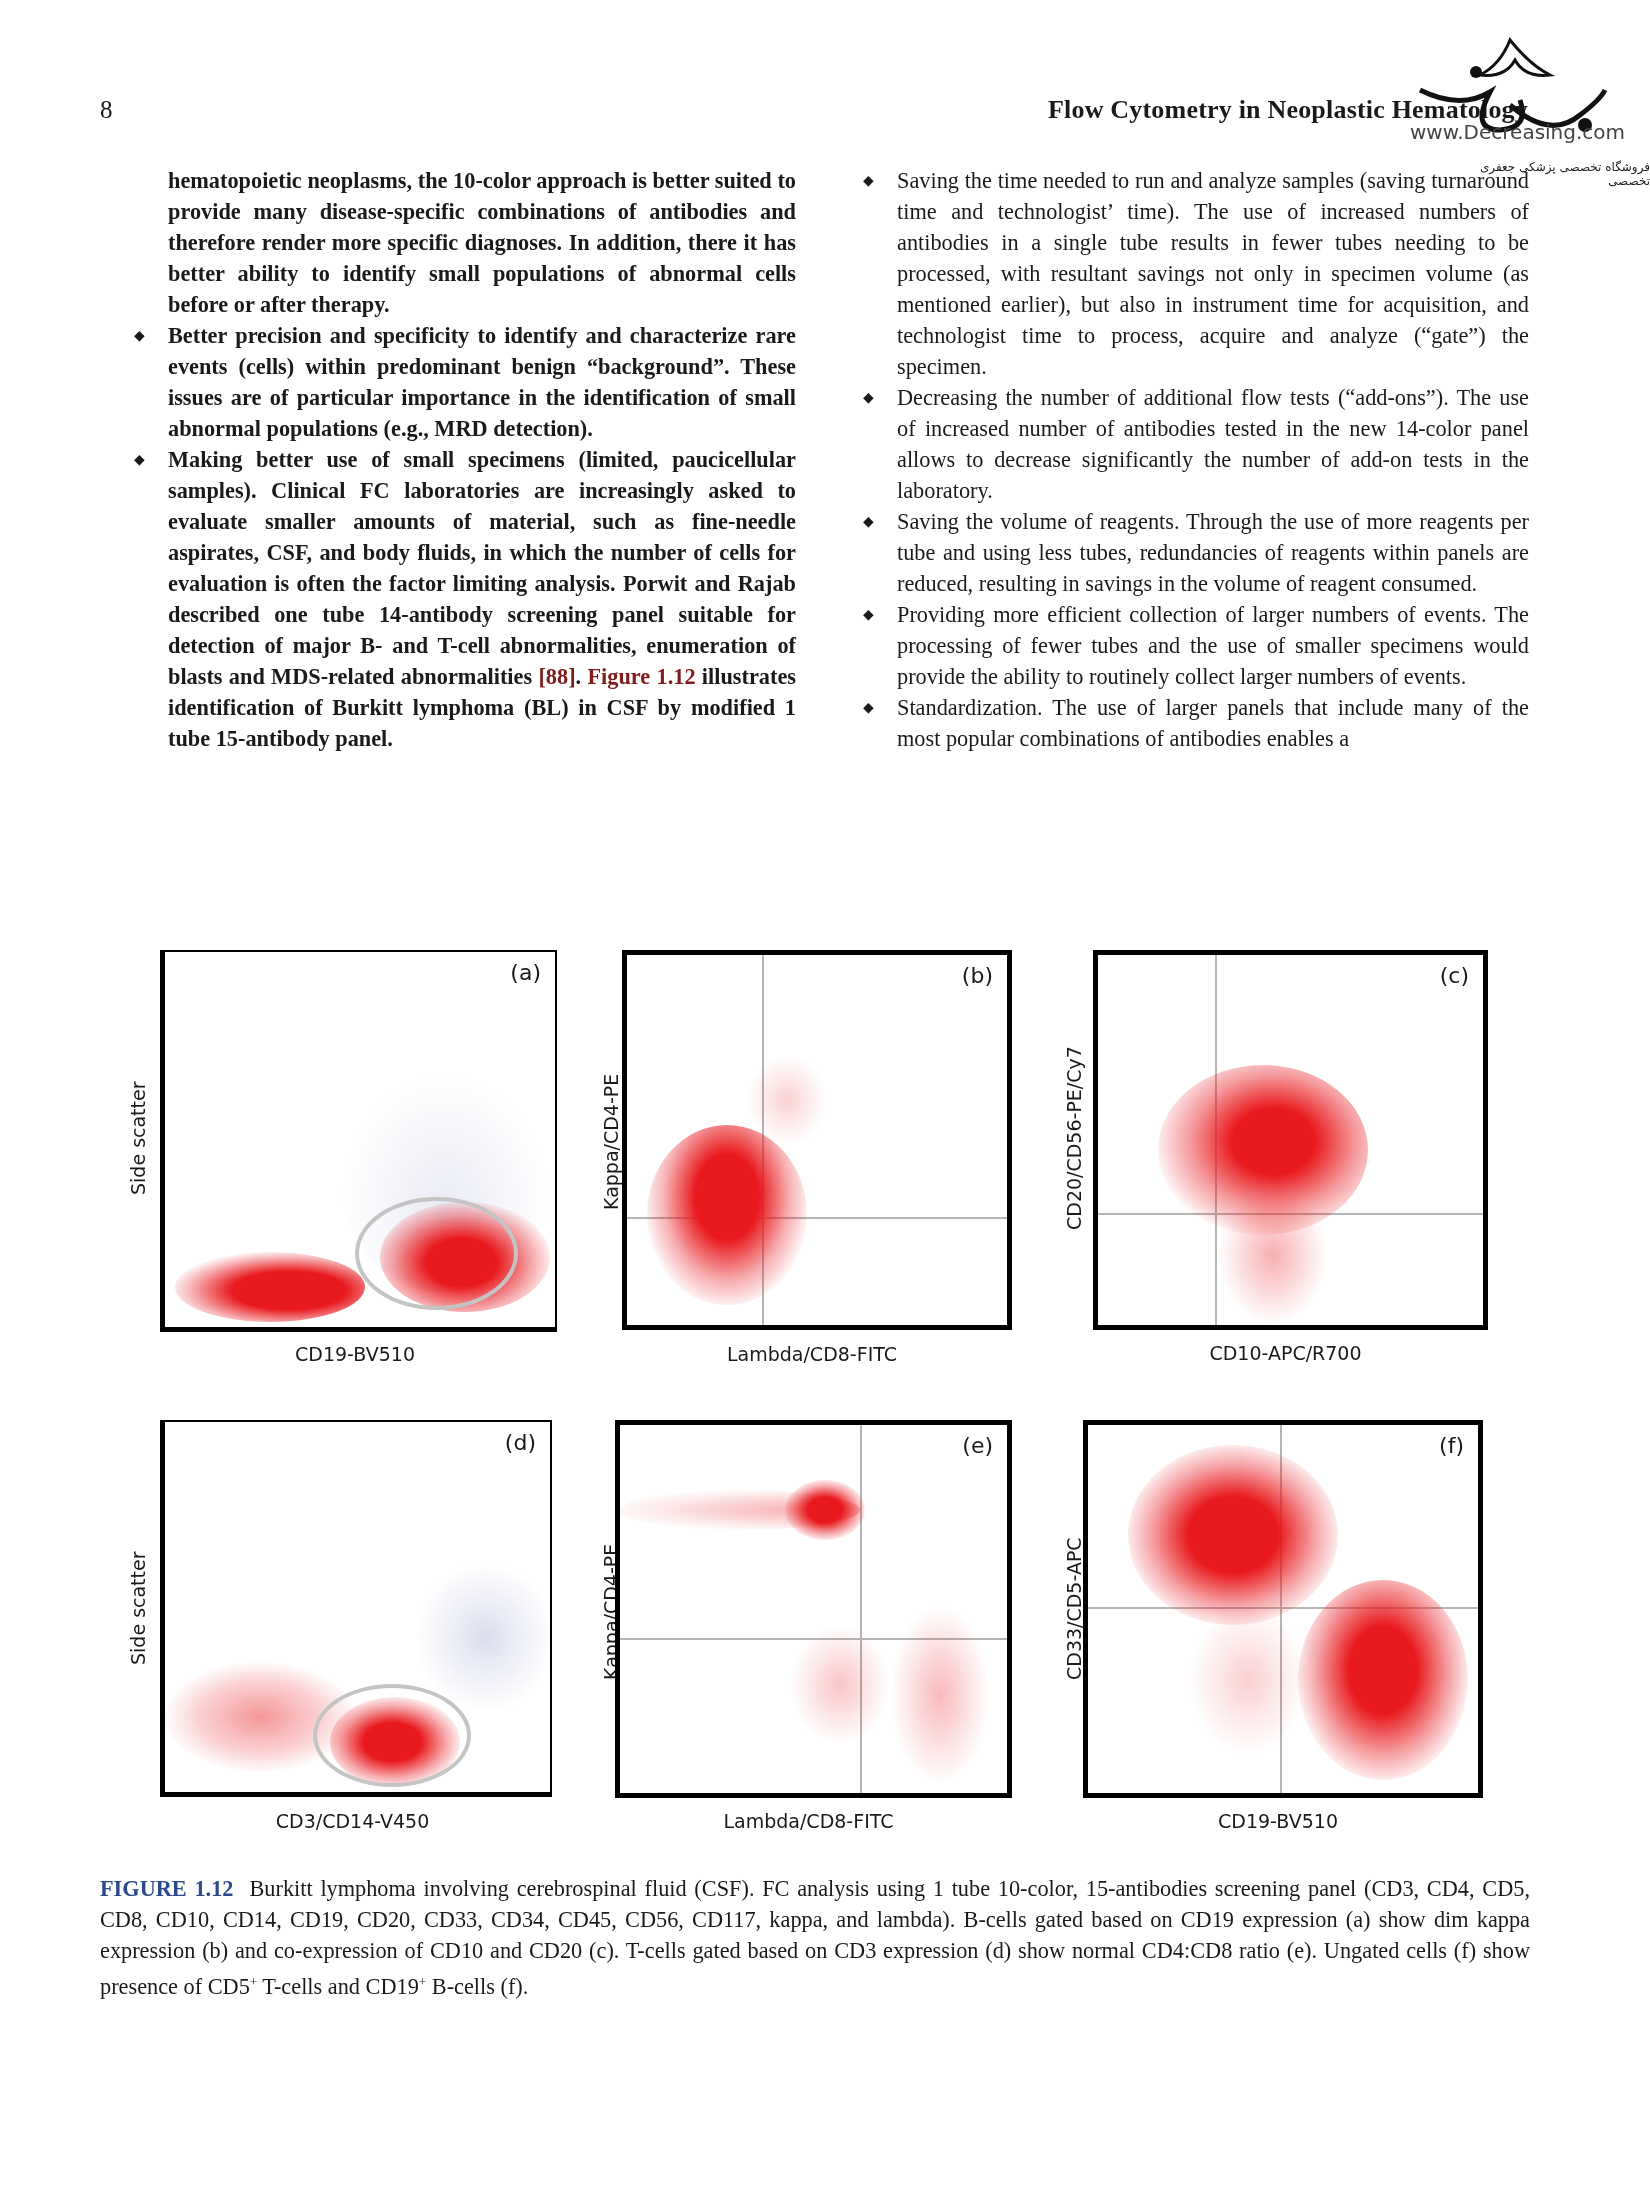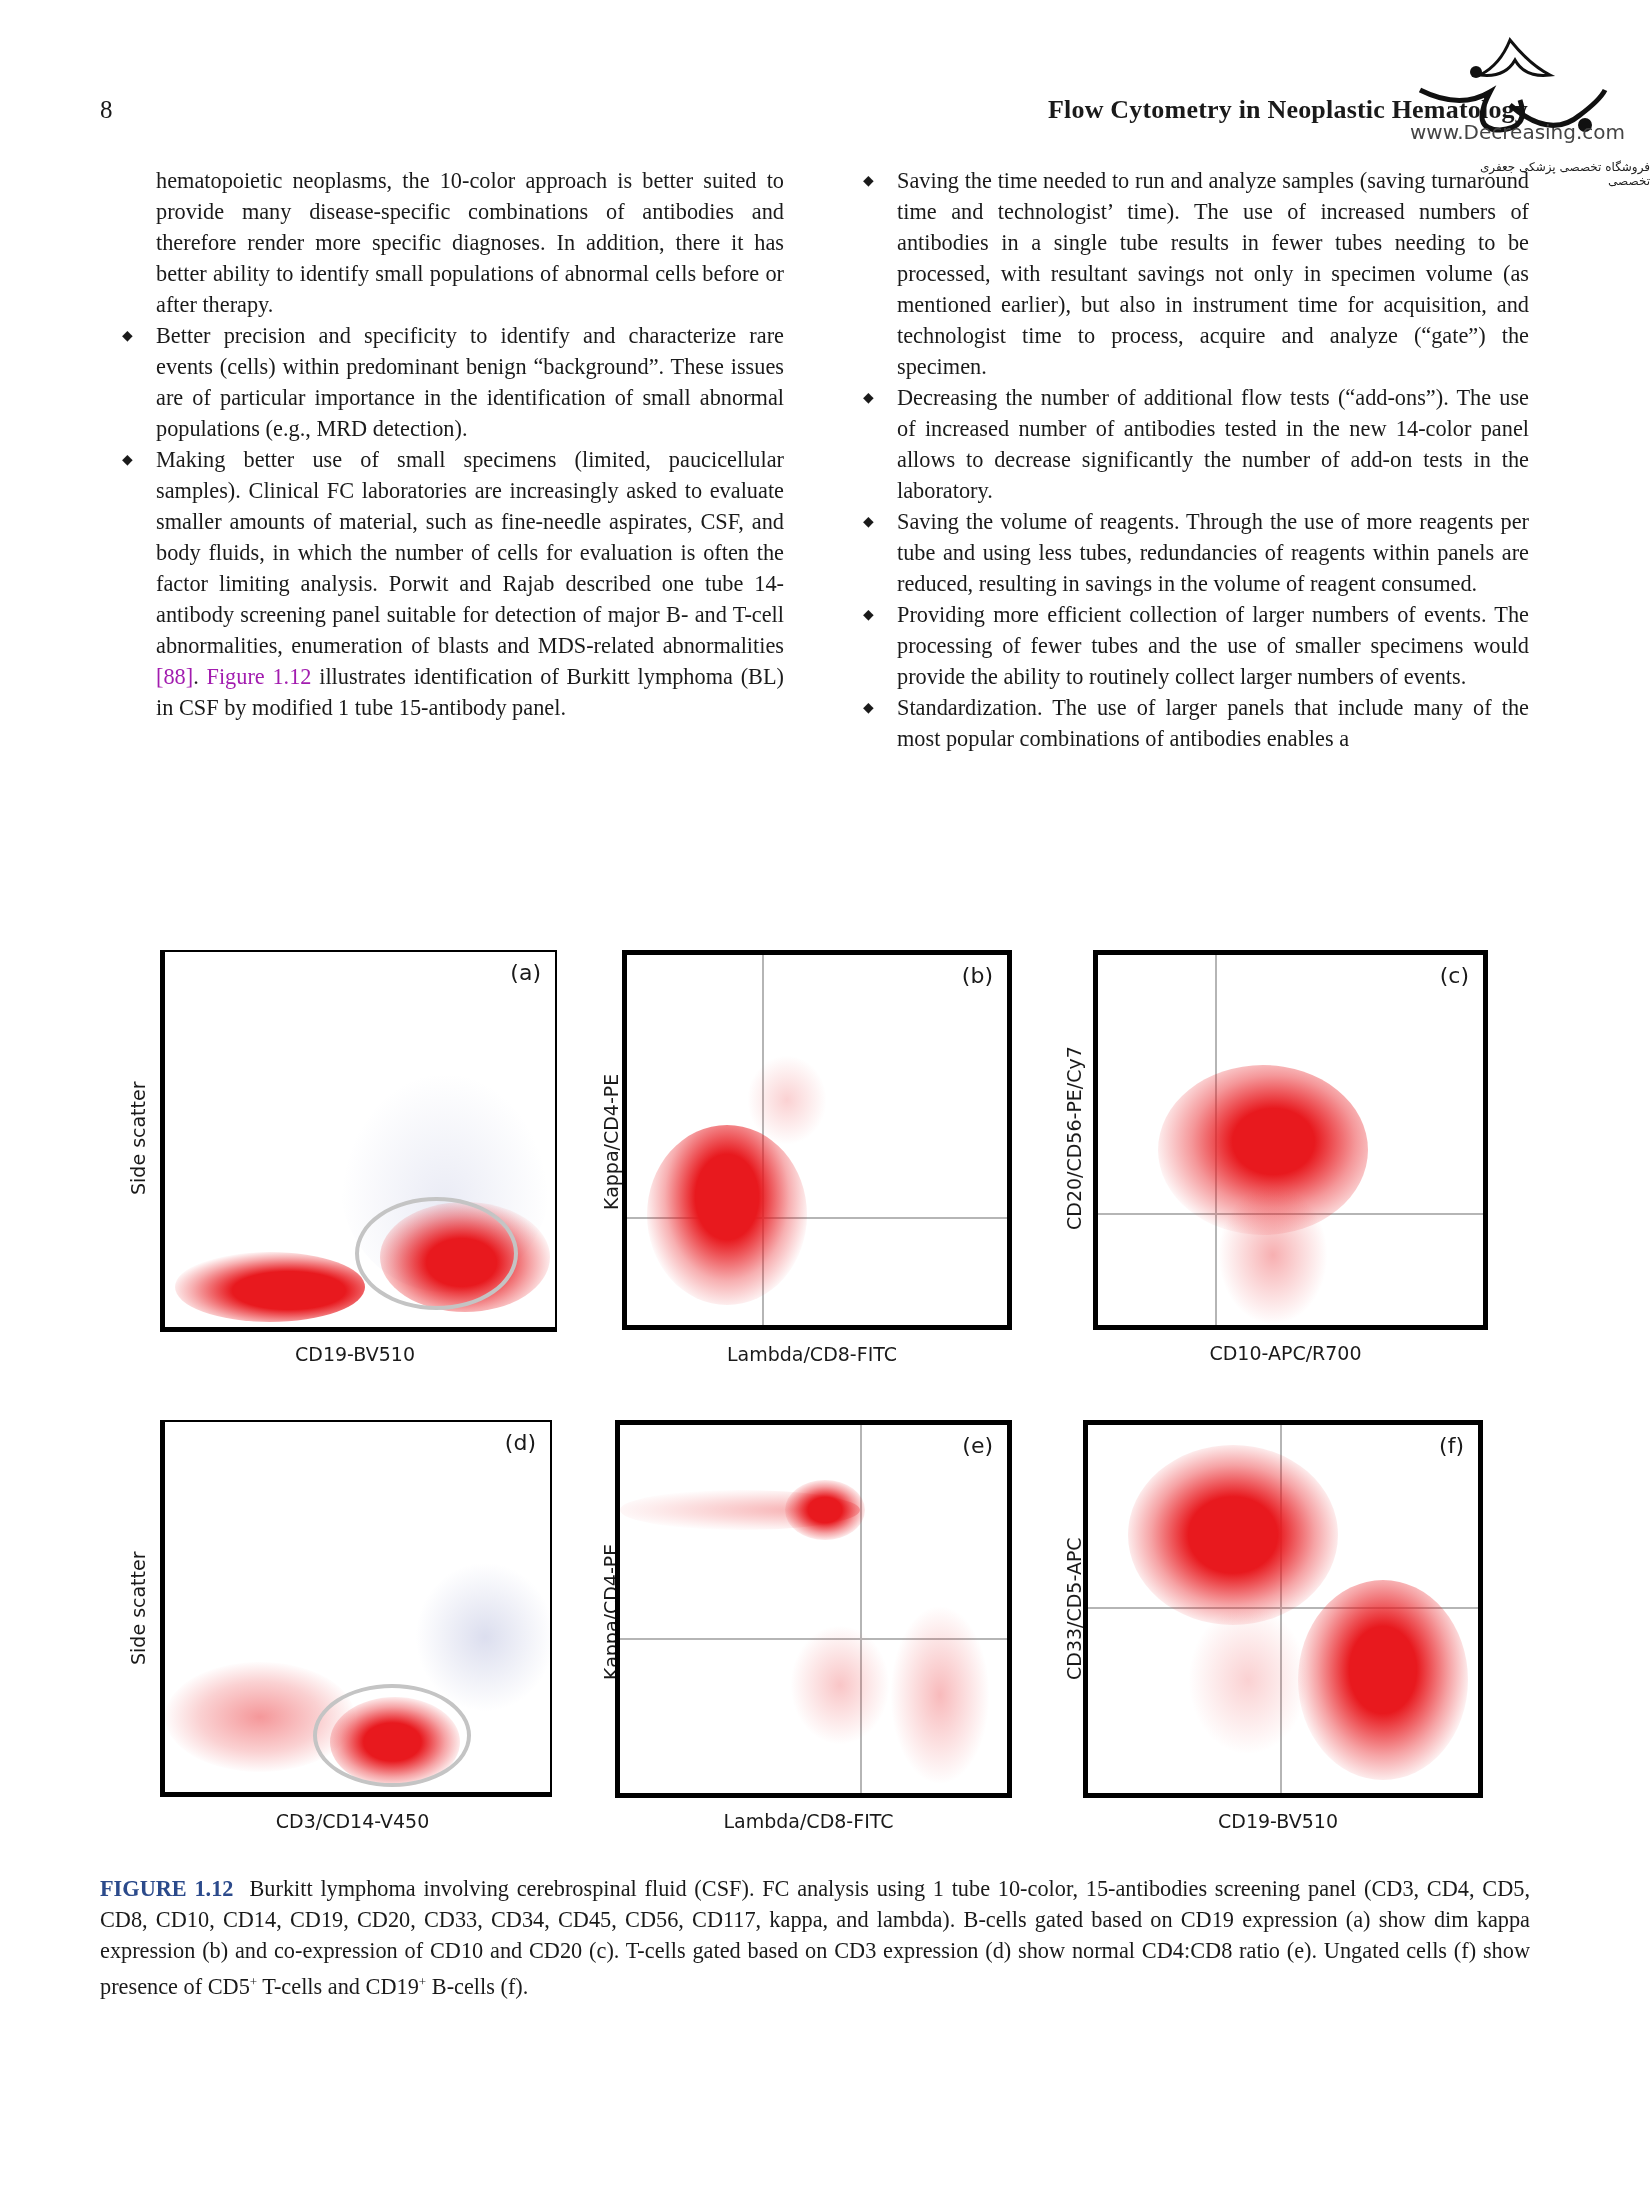--- a/index.html
+++ b/index.html
@@ -4,26 +4,26 @@
 <style>
   html, body { margin:0; padding:0; background:#ffffff; }
   body { width:1650px; height:2200px; position:relative; overflow:hidden;
          font-family:"Liberation Serif","DejaVu Serif",serif; color:#1a1a1a; }
   .page-number { position:absolute; left:100px; top:96px; font-size:25px; }
   .running-head { position:absolute; right:122px; top:95px; font-size:26px; font-weight:bold; letter-spacing:0.2px; }
   .watermark { position:absolute; left:1390px; top:20px; width:240px; height:170px; }
   .wm-url { position:absolute; left:1410px; top:120px; font-family:"DejaVu Sans",sans-serif; font-size:20px; color:#444; }
   .wm-fa { position:absolute; left:1475px; top:160px; font-family:"DejaVu Sans",sans-serif; font-size:12px; color:#222; direction:rtl; }
   .col { position:absolute; top:165px; font-size:22.3px; line-height:31px; text-align:justify; }
-  .col.left { left:156px; width:628px; }
+  .col.left { left:168px; width:628px;font-weight:bold; }
   .col.right { left:897px; width:632px; }
   .para { margin:0; }
   .bullet { position:relative; margin:0; }
   .bullet .dot { position:absolute; left:-34px; top:0; font-size:14px; }
-  a.ref { color:#a21caf; text-decoration:none; }
+  a.ref { color:#7f1d1d; text-decoration:none; }
   .figure { position:absolute; left:0; top:0; width:1650px; height:2200px; pointer-events:none; }
   .panel { position:absolute; pointer-events:auto; }
   .plot { position:absolute; background:#fff; border-left:5px solid #000; border-bottom:5px solid #000; border-top:2px solid #000; border-right:2px solid #000; overflow:hidden; }
   .plot.quad { border:5px solid #000; }
   .plot-label { position:absolute; right:14px; top:8px; font-family:"DejaVu Sans",sans-serif; font-size:22px; }
   .xlabel { position:absolute; font-family:"DejaVu Sans",sans-serif; font-size:19px; text-align:center; white-space:nowrap; }
   .ylabel { position:absolute; font-family:"DejaVu Sans",sans-serif; font-size:19px; white-space:nowrap; transform:rotate(-90deg); transform-origin:left top; }
   .vline, .hline { position:absolute; background:#b5b5b5; }
   .vline { width:2px; top:0; bottom:0; }
   .hline { height:2px; left:0; right:0; }

